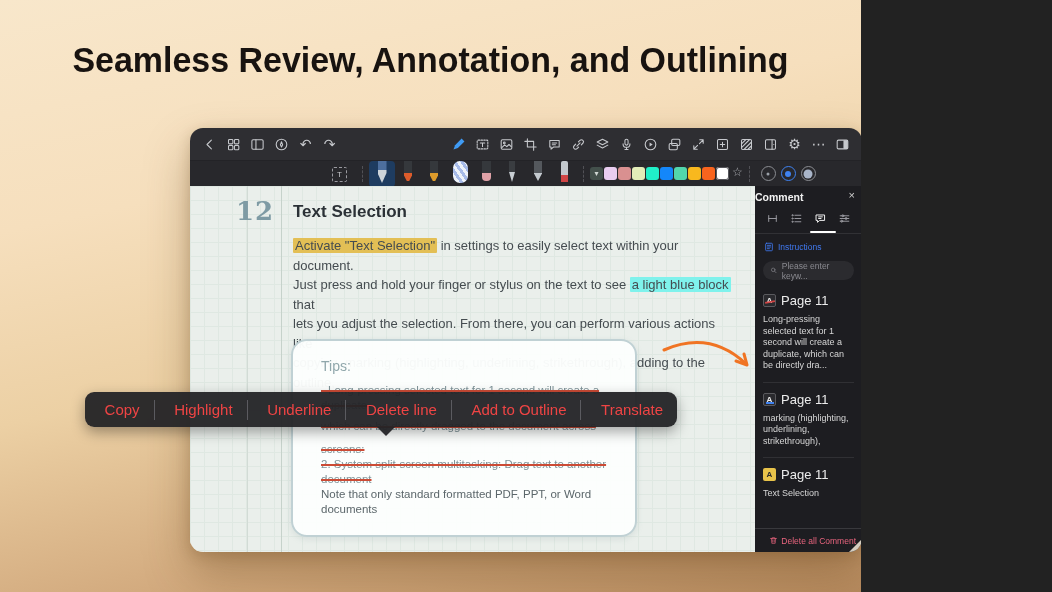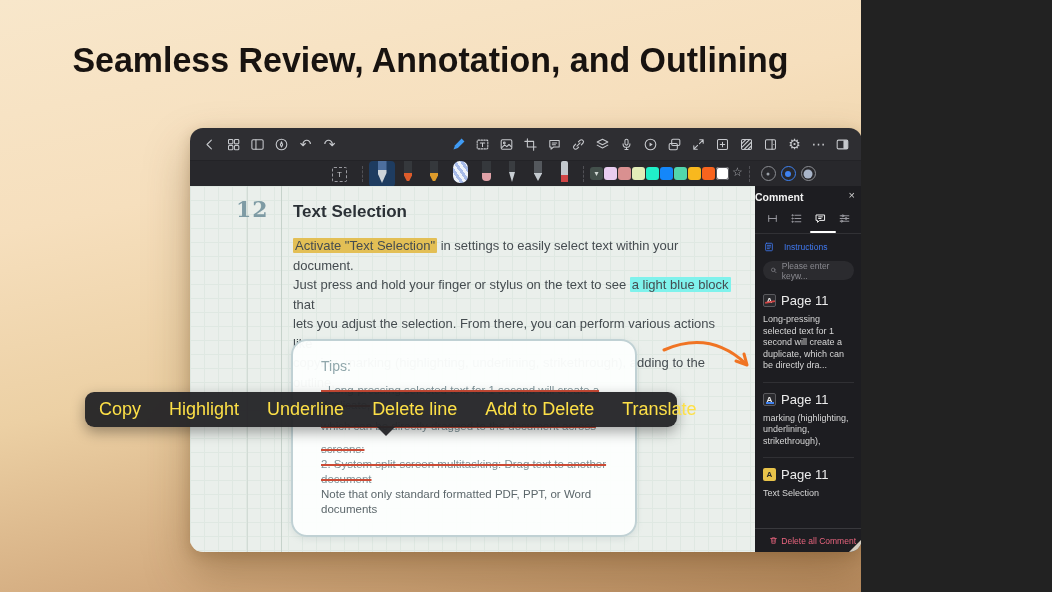--- a/index.html
+++ b/index.html
@@ -44,49 +44,49 @@
   .szc.s2 i{width:6px;height:6px;background:#3f82f0;}
   .szc.s3 i{width:9px;height:9px;background:#a9b5c9;}
   
   .body{display:flex;height:366px;}
   .page{position:relative;width:565px;height:100%;background-color:#eaefeb;
     background-image:linear-gradient(#dfe8e2 1px,transparent 1px),linear-gradient(90deg,#dfe8e2 1px,transparent 1px);
     background-size:14px 14px;}
   .edge-line{position:absolute;left:57px;top:0;bottom:0;width:1px;background:#d2dbd5;}
   .margin-line{position:absolute;left:91px;top:0;bottom:0;width:1px;background:#c6d2cb;}
   .pageno{position:absolute;left:46px;top:10px;font-family:"DejaVu Serif",serif;font-weight:bold;
-    font-size:22px;color:#7e9ba4;letter-spacing:1px;}
+    font-size:26px;color:#7e9ba4;letter-spacing:1px;}
   .doc-head{position:absolute;left:103px;top:16px;margin:0;font-size:17px;font-weight:600;color:#2b3136;}
   .para{position:absolute;left:103px;top:50px;width:440px;font-size:13px;line-height:19.5px;color:#454c50;}
   .hl{padding:0 2px;border-radius:1px;}
   .tips{position:absolute;left:101px;top:153px;width:346px;height:198px;box-sizing:border-box;
     background:rgba(252,254,253,.97);border:2px solid #c0d1d4;border-radius:16px;
     box-shadow:0 2px 6px rgba(120,150,150,.18);padding:17px 14px 12px 28px;}
   .tips-label{font-size:14px;color:#90a7ab;margin-bottom:9px;}
   .tline{font-size:11.5px;line-height:15px;color:#5c676b;}
   .struck{color:#7f9398;text-decoration:line-through;text-decoration-color:#cb4b35;text-decoration-thickness:1.5px;}
   .mt6{margin-top:6px;} .mt8{margin-top:8px;}
   .arrow-svg{position:absolute;left:468px;top:148px;}
   
   .cmenu{position:absolute;left:85px;top:392px;width:592px;height:35px;z-index:6;
     background:rgba(35,35,38,.95);border-radius:9px;display:flex;align-items:center;
     box-shadow:0 5px 14px rgba(0,0,0,.35);}
-  .cmenu .mi{flex:1 1 auto;text-align:center;color:#fde047;font-size:18px;white-space:nowrap;padding:0 14px;}
+  .cmenu .mi{flex:1 1 auto;text-align:right;color:#ef4444;font-size:15px;white-space:nowrap;padding:0 14px;}
   .cmenu .mdiv{width:1px;height:20px;background:#5b5b60;}
   .cpointer{position:absolute;left:292px;top:35px;width:0;height:0;
     border-left:9px solid transparent;border-right:9px solid transparent;border-top:9px solid rgba(35,35,38,.95);}
   
   .sidebar{position:relative;width:107px;height:100%;background:#1d1d21;color:#ddd;box-sizing:border-box;}
   .sb-head{position:relative;text-align:left;padding-top:5px;font-size:10.5px;font-weight:bold;color:#f2f2f2;}
   .sb-close{position:absolute;top:3px;right:7px;font-size:11px;color:#cfcfcf;font-weight:normal;}
   .sb-tabs{position:relative;display:flex;justify-content:space-between;padding:8px 10px 7px;border-bottom:1px solid #313135;}
   .sb-tabs svg{width:13px;height:13px;stroke:#9a9aa0;fill:none;stroke-width:1.8;stroke-linecap:round;stroke-linejoin:round;}
   .sb-tabs .active svg{stroke:#f5f5f5;}
   .tab-underline{position:absolute;left:55px;bottom:0;width:26px;height:2px;background:#fff;border-radius:1px;}
-  .sb-instr{display:flex;align-items:center;gap:10px;padding:8px 0 0 9px;color:#4079f0;font-size:8.5px;}
+  .sb-instr{display:flex;align-items:center;gap:4px;padding:8px 0 0 9px;color:#4079f0;font-size:8.5px;}
   .sb-instr svg{width:10px;height:10px;stroke:#4079f0;fill:none;stroke-width:2;stroke-linecap:round;}
   .sb-search{margin:9px 8px 0;height:19px;background:#2b2b2f;border-radius:10px;display:flex;align-items:center;
     gap:4px;padding:0 7px;color:#8a8a90;font-size:8.5px;}
   .sb-search svg{width:9px;height:9px;stroke:#8a8a90;fill:none;stroke-width:2;stroke-linecap:round;}
   .sb-list{padding:4px 8px 0;}
   .citem{padding:9px 0 10px;}
   .citem + .citem{border-top:1px solid #303034;}
   .crow{display:flex;align-items:center;gap:5px;margin-bottom:6px;}
   .cicon{width:13px;height:13px;border-radius:2px;display:flex;align-items:center;justify-content:center;
     font-size:8px;font-weight:bold;position:relative;box-sizing:border-box;}
@@ -399,18 +399,18 @@
 
   <div class="cmenu">
     <span class="mi">Copy</span>
     <span class="mdiv"></span>
     <span class="mi">Highlight</span>
     <span class="mdiv"></span>
     <span class="mi">Underline</span>
     <span class="mdiv"></span>
     <span class="mi">Delete line</span>
     <span class="mdiv"></span>
-    <span class="mi">Add to Delete</span>
+    <span class="mi">Add to Outline</span>
     <span class="mdiv"></span>
     <span class="mi">Translate</span>
     <span class="cpointer"></span>
   </div>
 </div>
 
 </body></html>

